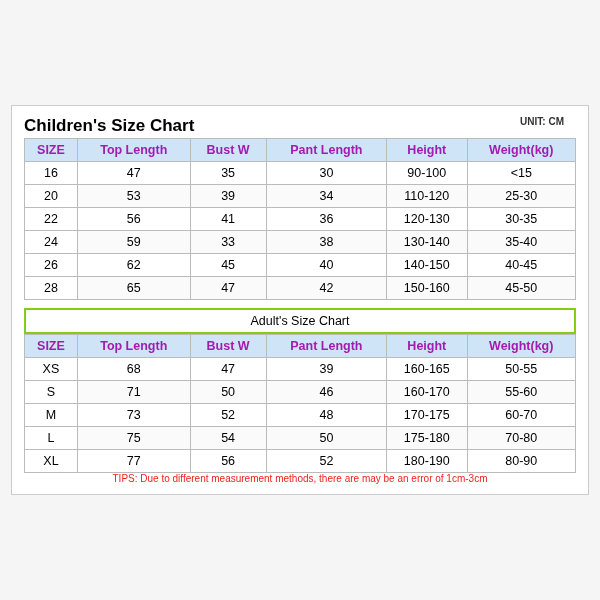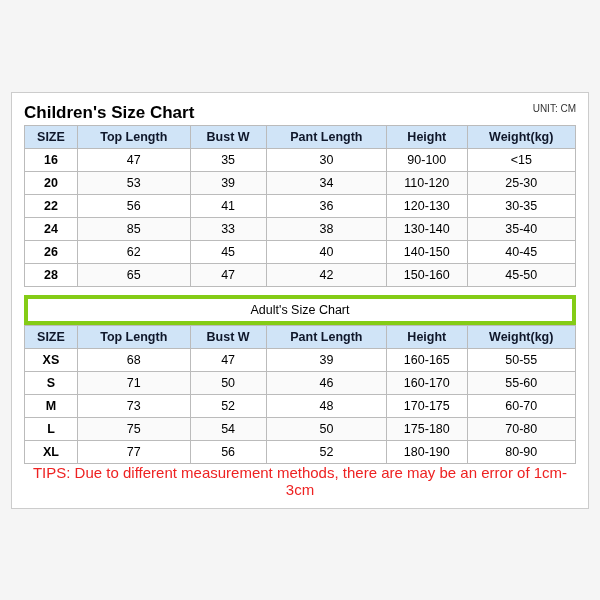--- a/index.html
+++ b/index.html
@@ -20,48 +20,48 @@
     }
     .main-title {
       text-align: left;
       font-size: 17px;
       font-weight: bold;
       margin-bottom: 2px;
       position: relative;
     }
     .unit-label {
       position: absolute;
-      right: 0;
+      right: 12px;
       top: 0;
       font-size: 10px;
-      font-weight: normal;
+      font-weight: bold;
       color: #333;
     }
     table {
       width: 100%;
       border-collapse: collapse;
       font-size: 12.5px;
     }
     th, td {
       border: 1px solid #bbb;
       text-align: center;
       padding: 4px 3px;
     }
     .header-row th {
       background: #d0e4f7;
       font-weight: bold;
-      color: #0f172a;
+      color: #a21caf;
     }
     .size-cell {
-      font-weight: bold;
+      font-weight: normal;
       background: #fff;
     }
     .tips-row {
       margin-top: 0;
-      font-size: 15px;
+      font-size: 10px;
       color: #e22;
       text-align: center;
     }
     tr:nth-child(even) td:not(.size-cell) {
       background: #fafafa;
     }
   </style>
 </head>
 <body>
 
@@ -102,21 +102,21 @@
         <tr>
           <td class="size-cell">22</td>
           <td>56</td>
           <td>41</td>
           <td>36</td>
           <td>120-130</td>
           <td>30-35</td>
         </tr>
         <tr>
           <td class="size-cell">24</td>
-          <td>85</td>
+          <td>59</td>
           <td>33</td>
           <td>38</td>
           <td>130-140</td>
           <td>35-40</td>
         </tr>
         <tr>
           <td class="size-cell">26</td>
           <td>62</td>
           <td>45</td>
           <td>40</td>
@@ -131,21 +131,21 @@
           <td>150-160</td>
           <td>45-50</td>
         </tr>
       </tbody>
   </table>
 
   <div style="margin-top:8px;">
     <table style="width:100%;border-collapse:collapse;">
       <tbody>
           <tr>
-        <td colspan="6" class="section-title-row" style="border:4px solid #84cc16;">
+        <td colspan="6" class="section-title-row" style="border:2px solid #84cc16;">
           <span>Adult's Size Chart</span>
         </td>
       </tr>
     </tbody>
       </table>
   </div>
 
   <table style="margin-top:0;">
     <thead>
       <tr class="header-row">

